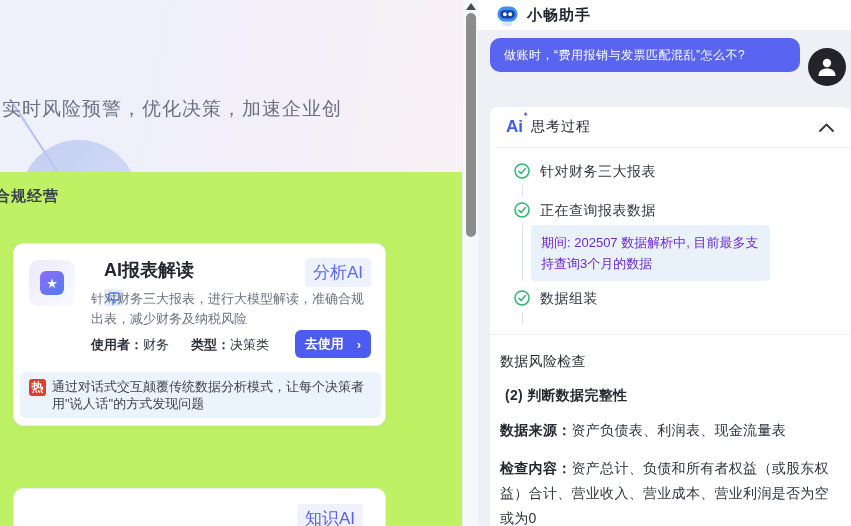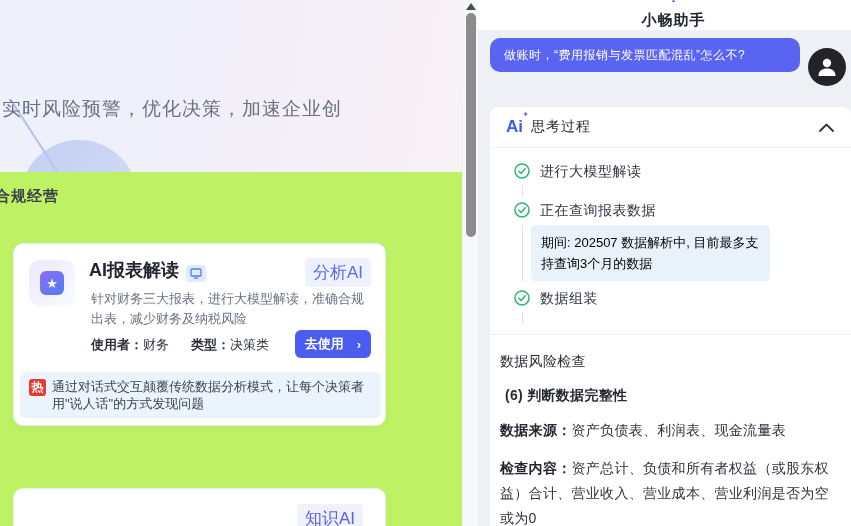--- a/index.html
+++ b/index.html
@@ -18,21 +18,21 @@
 
   .section-title { position:absolute; left:-5px; top:187px; font-size:15px; font-weight:600; color:#3c414e; letter-spacing:1px; }
 
   .app-card { position:absolute; left:13px; top:243px; width:373px; height:183px; background:#fff;
               border:1px solid #e9edf4; border-radius:10px; box-shadow:0 2px 8px rgba(50,70,130,.05); }
   .app-icon-wrap { position:absolute; left:15px; top:16px; width:46px; height:46px; border-radius:10px;
                    background:linear-gradient(135deg,#ece9fc,#fafbff); }
   .app-icon { position:absolute; left:11px; top:11px; width:24px; height:24px; border-radius:6px;
               background:linear-gradient(135deg,#8f6bf5,#4f7ef2); color:#fff; font-size:13px;
               display:flex; align-items:center; justify-content:center; }
-  .app-title-row { position:absolute; left:75px; top:14px; display:flex; align-items:flex-end; gap:7px; }
+  .app-title-row { position:absolute; left:90px; top:14px; display:flex; align-items:flex-start; gap:7px;flex-direction:column; }
   .app-title { font-size:18px; font-weight:bold; color:#23262e; }
   .monitor-chip { width:20px; height:17px; background:#e2ebfc; border-radius:3px; display:flex; align-items:center; justify-content:center; }
   .tag { background:#eef1fe; color:#5a6af0; font-size:17px; padding:3px 8px; border-radius:4px; }
   .tag-analysis { position:absolute; right:14px; top:14px; }
   .app-desc { position:absolute; left:77px; top:45px; width:284px; font-size:13px; color:#6b7280; line-height:20px; }
   .app-meta { position:absolute; left:77px; top:92px; font-size:13px; color:#2c303b; }
   .app-meta b { font-weight:bold; }
   .meta-type { margin-left:22px; }
   .cta-button { position:absolute; right:14px; top:86px; background:#4d5cf0; color:#fff; font-size:13px;
                 padding:5px 10px; border-radius:6px; border:none; cursor:pointer; display:flex; align-items:center; gap:13px;font-weight:bold; }
@@ -47,21 +47,21 @@
 
   
   .scrollbar { position:absolute; left:462px; top:0; width:16px; height:526px; background:#f7f8f9; border-left:1px solid #eef0f2; }
   .scroll-arrow-up { position:absolute; left:3px; top:3px; width:0; height:0;
                      border-left:5px solid transparent; border-right:5px solid transparent; border-bottom:7px solid #4c4c4c; cursor:pointer; }
   .scroll-thumb { position:absolute; left:3px; top:13px; width:10px; height:224px; background:#8c8c8c; border-radius:6px; cursor:pointer; }
 
   
   .chat-panel { position:absolute; left:478px; top:0; width:373px; height:526px; background:#eef0f5; }
   .chat-header { position:absolute; left:0; top:0; width:373px; height:31px; background:#fff;
-                 border-bottom:1px solid #f0f1f4; display:flex; align-items:center; padding-left:18px; gap:8px;flex-direction:column; }
+                 border-bottom:1px solid #f0f1f4; display:flex; align-items:center; padding-left:18px; gap:8px; }
   .chat-title { font-size:15px; font-weight:bold; color:#23262e; letter-spacing:1px; }
 
   .user-bubble { position:absolute; left:12px; top:38px; width:310px; background:#5965f1; border-radius:10px;
                  color:#fff; font-size:12px; line-height:24px; padding:5px 14px; letter-spacing:.5px; }
   .user-avatar { position:absolute; left:330px; top:48px; width:38px; height:38px; border-radius:50%; background:#232329;
                  display:flex; align-items:center; justify-content:center; }
 
   .think-card { position:absolute; left:12px; top:107px; width:361px; height:419px; background:#fff; border-radius:8px 8px 0 0; }
   .think-header { height:41px; display:flex; align-items:center; padding:0 16px; border-bottom:1px solid #f1f3f6; cursor:pointer; }
   .ai-logo { position:relative; color:#4059ef; font-size:17px; font-weight:bold; }
@@ -70,21 +70,21 @@
   .chevron-up { margin-left:auto; cursor:pointer; display:flex; align-items:center; }
 
   .steps { padding:14px 16px 2px 24px; }
   .step { position:relative; padding-left:26px; font-size:14px; color:#303540; line-height:18px; letter-spacing:.5px; }
   .step-check { position:absolute; left:0; top:1px; }
   .vline { width:1px; background:#dce0e7; margin-left:8px; }
   .vline-short { height:11px; margin-top:5px; margin-bottom:5px; }
   .note-row { display:flex; margin-top:6px; margin-bottom:8px; }
   .note-vline { width:1px; background:#dce0e7; margin-left:8px; }
   .step-note { margin-left:8px; width:239px; background:#e9f2fb; border-radius:4px; padding:7px 10px;
-               font-size:13px; color:#000000; line-height:21px; }
+               font-size:13px; color:#6d28d9; line-height:21px; }
   .divider { height:1px; background:#edeff3; margin-top:4px; }
 
   .analysis { padding:18px 16px 0 10px; font-size:14px; color:#2e323c; letter-spacing:.3px; }
   .analysis-heading { font-size:14px; font-weight:normal; color:#272a31; }
   .analysis-sub { font-size:14px; font-weight:bold; color:#272a31; margin:16px 0 0 5px; }
   .analysis-row { margin-top:13px; line-height:25px; }
   .analysis-row b { font-weight:bold; color:#23262e; }
 </style>
 </head>
 <body>
@@ -173,21 +173,21 @@
       </div>
 
       <div class="steps">
         <div class="step">
           <span class="step-check">
             <svg width="16" height="16" viewBox="0 0 16 16">
                 <circle cx="8" cy="8" r="7" fill="none" stroke="#2bb673" stroke-width="1.5"></circle>
                 <polyline points="4.8,8.3 7.1,10.4 11.2,5.8" fill="none" stroke="#2bb673" stroke-width="1.5" stroke-linecap="round" stroke-linejoin="round"></polyline>
               </svg>
           </span>
-          <span>进行大模型解读</span>
+          <span>针对财务三大报表</span>
         </div>
         <div class="vline vline-short"></div>
         <div class="step">
           <span class="step-check">
             <svg width="16" height="16" viewBox="0 0 16 16">
                 <circle cx="8" cy="8" r="7" fill="none" stroke="#2bb673" stroke-width="1.5"></circle>
                 <polyline points="4.8,8.3 7.1,10.4 11.2,5.8" fill="none" stroke="#2bb673" stroke-width="1.5" stroke-linecap="round" stroke-linejoin="round"></polyline>
               </svg>
           </span>
           <span>正在查询报表数据</span>
@@ -205,21 +205,21 @@
           </span>
           <span>数据组装</span>
         </div>
         <div class="vline vline-short"></div>
       </div>
 
       <div class="divider"></div>
 
       <div class="analysis">
         <div class="analysis-heading">数据风险检查</div>
-        <div class="analysis-sub">(6) 判断数据完整性</div>
+        <div class="analysis-sub">(2) 判断数据完整性</div>
         <div class="analysis-row">
           <b>数据来源：</b><span>资产负债表、利润表、现金流量表</span>
         </div>
         <div class="analysis-row">
           <b>检查内容：</b><span>资产总计、负债和所有者权益（或股东权益）合计、营业收入、营业成本、营业利润是否为空或为0</span>
         </div>
 
       </div>
     </div>
   </div>

